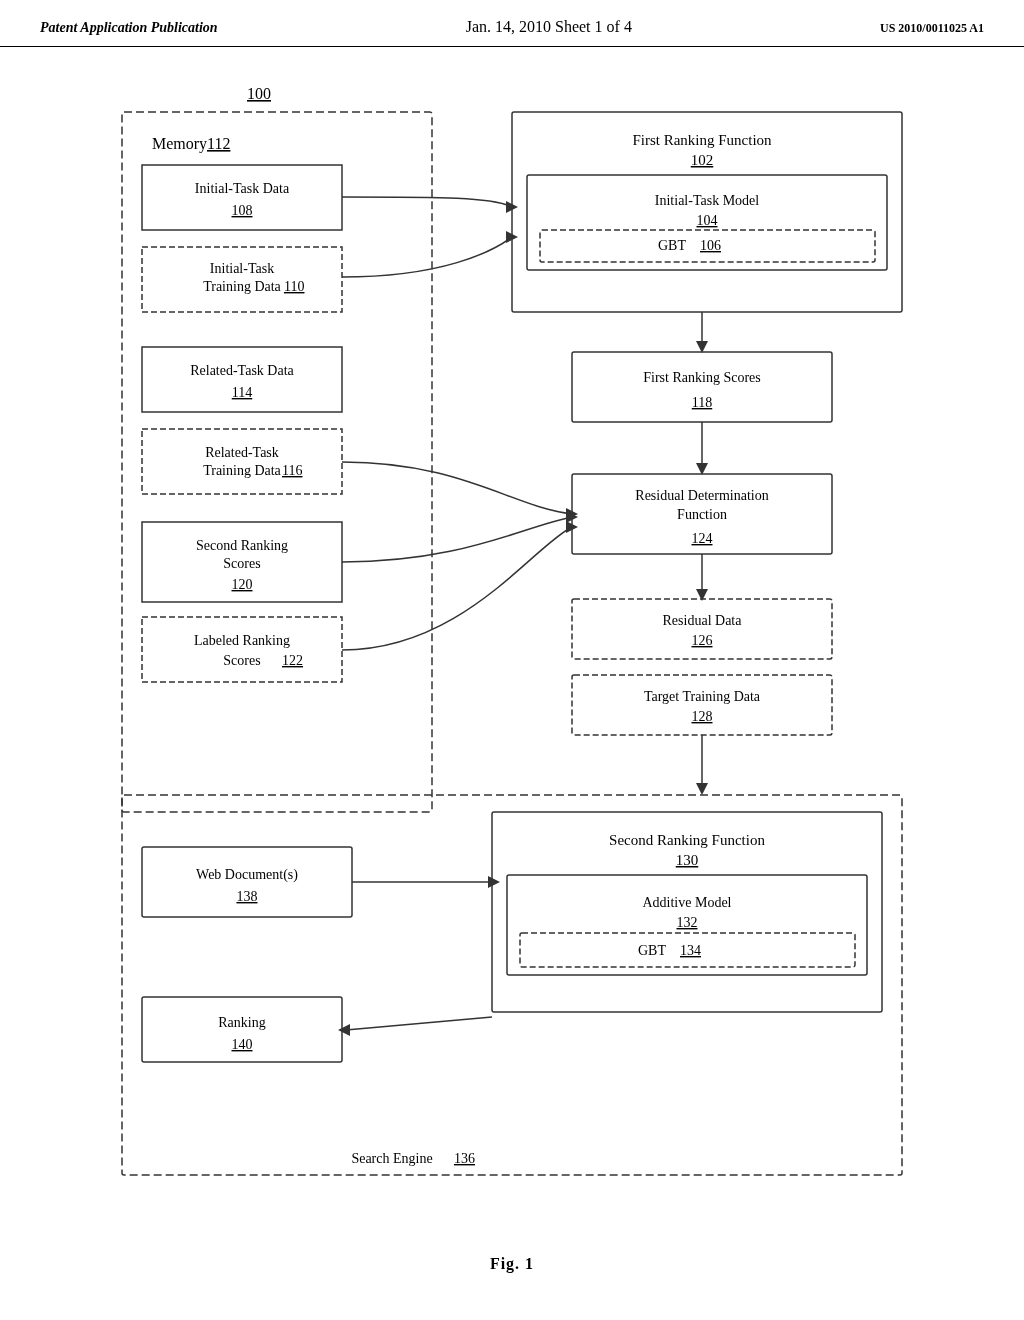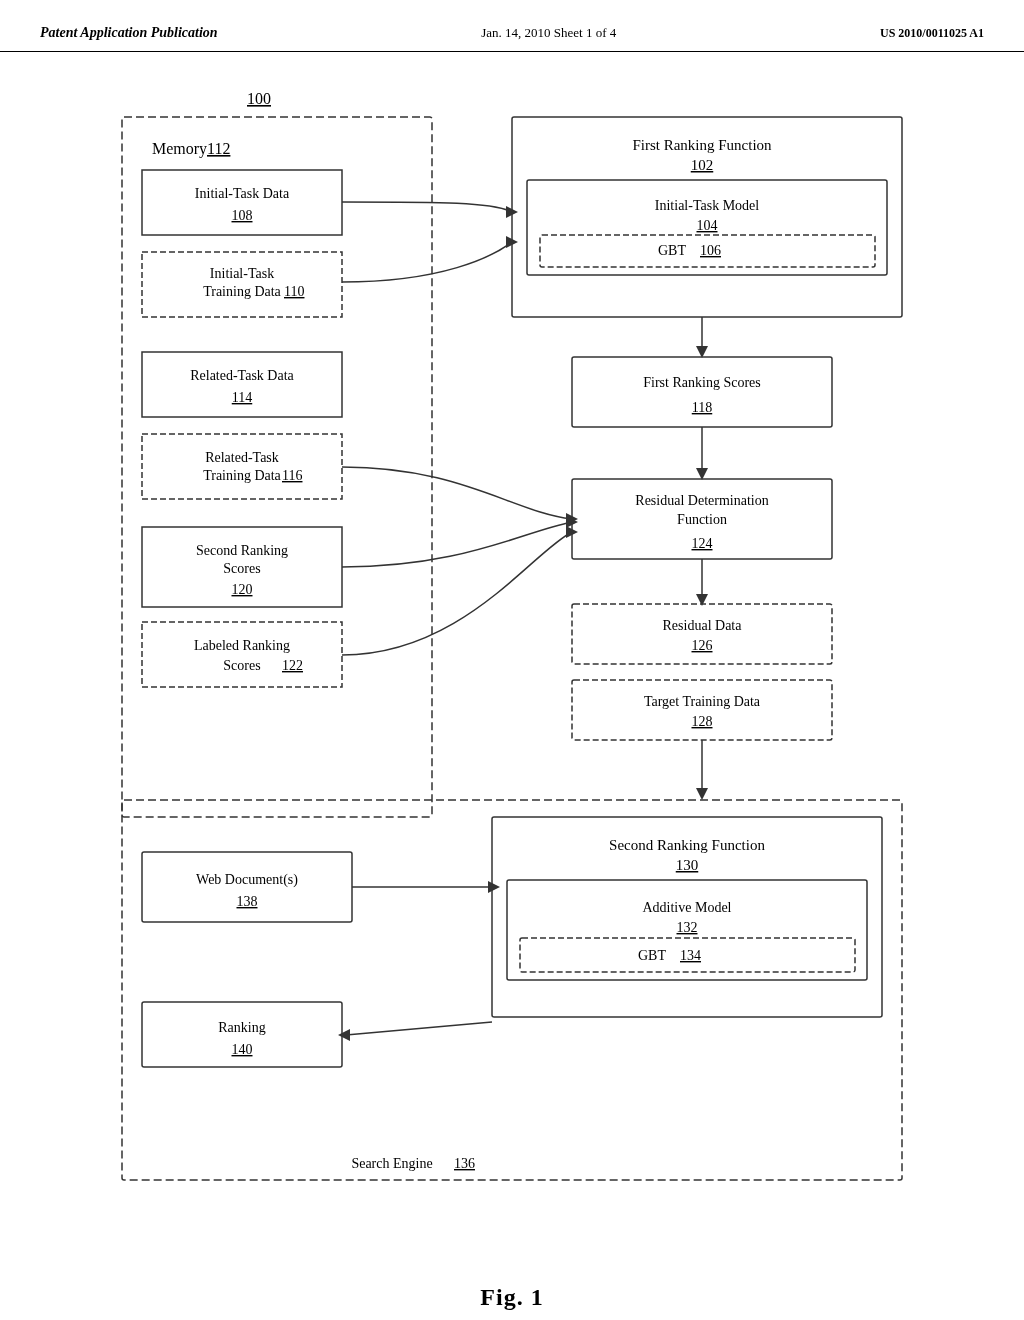--- a/index.html
+++ b/index.html
@@ -10,47 +10,47 @@
       min-height: 1320px;
       position: relative;
       overflow-x: hidden;
     }
 
     
     .page-header {
       display: flex;
       justify-content: space-between;
       align-items: baseline;
-      padding: 25px 40px 10px 40px;
+      padding: 18px 40px 10px 40px;
       border-bottom: 1px solid #000;
       font-size: 14px;
     }
     .header-left { font-weight: bold; font-style: italic; }
-    .header-center { font-size: 13px; }
+    .header-center { font-size: 16px; }
     .header-right { font-size: 12px; font-weight: bold; }
 
     
     .diagram-area {
       position: relative;
       width: 100%;
       padding: 20px 40px 60px 40px;
     }
 
     
     .diagram-svg {
       display: block;
       margin: 0 auto;
     }
 
     
     .fig-caption {
       text-align: center;
-      font-size: 24px;
+      font-size: 16px;
       font-weight: bold;
-      margin-top: 32px;
+      margin-top: 8px;
       letter-spacing: 1px;
     }
 
     text {
       font-family: 'Times New Roman', Times, serif;
     }
   </style>
 </head>
 <body>
 

